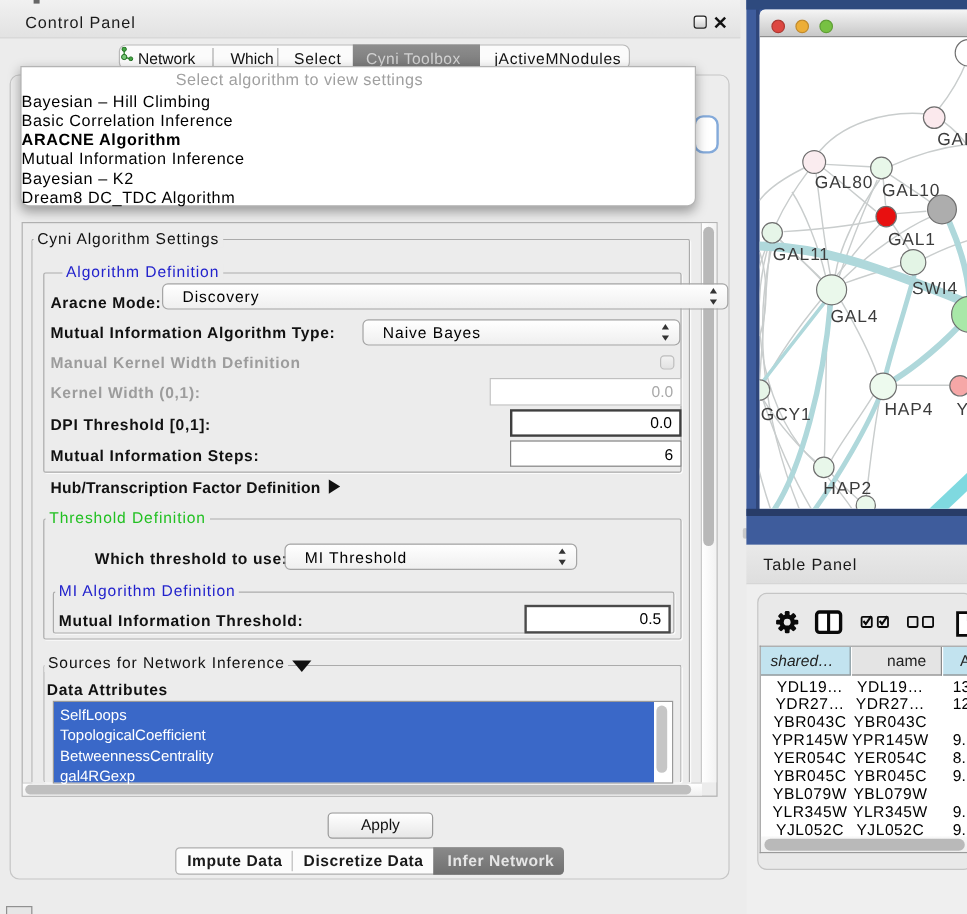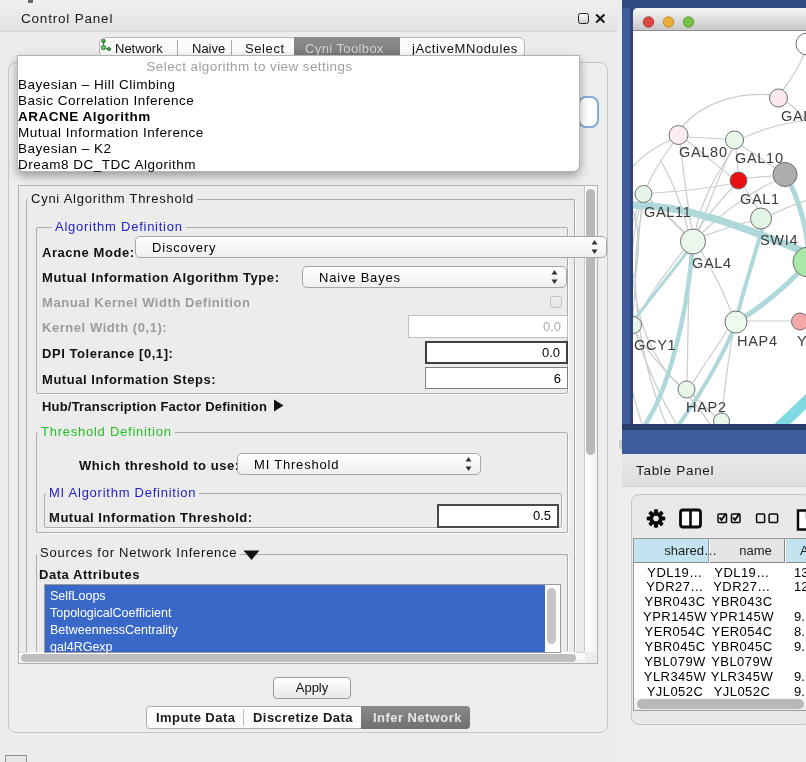--- a/index.html
+++ b/index.html
@@ -30,38 +30,38 @@
 <div class="abs" style="left:294px;top:37px;width:106px;height:21px;background:linear-gradient(#8E8E8E,#787878);"></div>
 <svg class="abs" style="left:100px;top:39px;" width="12" height="12" viewBox="0 0 12 12">
   <line x1="3.5" y1="2.5" x2="3.5" y2="8.5" stroke="#2E8B2E" stroke-width="1.1"></line>
   <line x1="3.5" y1="8.5" x2="8.5" y2="10" stroke="#2E8B2E" stroke-width="1.1"></line>
   <circle cx="3.5" cy="2" r="1.8" fill="#45A845" stroke="#1E6B1E" stroke-width="0.8"></circle>
   <circle cx="3.5" cy="8.5" r="2.2" fill="#7BC87B" stroke="#1E6B1E" stroke-width="0.8"></circle>
   <circle cx="9" cy="10" r="1.6" fill="#45A845" stroke="#1E6B1E" stroke-width="0.8"></circle>
 </svg>
 <div class="abs" style="left:115px;top:41px;font-size:13px;color:#111;">Network</div>
 <div class="abs" style="left:177px;top:40px;width:1px;height:15px;background:#ABABAB;"></div>
-<div class="abs" style="left:192px;top:41px;font-size:13px;color:#111;">Naive</div>
+<div class="abs" style="left:192px;top:41px;font-size:13px;color:#111;">Which</div>
 <div class="abs" style="left:231px;top:40px;width:1px;height:15px;background:#ABABAB;"></div>
 <div class="abs" style="left:245px;top:41px;font-size:13px;color:#111;letter-spacing:0.6px;">Select</div>
 <div class="abs" style="left:305px;top:41px;font-size:13px;color:#D2D2D2;letter-spacing:0.4px;">Cyni Toolbox</div>
 <div class="abs" style="left:412px;top:41px;font-size:13px;color:#111;letter-spacing:0.6px;">jActiveMNodules</div>
 
 <div class="abs" style="left:8px;top:62px;width:600px;height:671px;border:1px solid #C6C6C6;border-radius:8px;background:#EDEDED;"></div>
 
 <div class="abs" style="left:18px;top:185px;width:580px;height:479px;border:1px solid #B2B2B2;background:#ECECEC;"></div>
 
 <div class="abs" style="left:584px;top:186px;width:13px;height:466px;background:linear-gradient(90deg,#FFFFFF,#F2F2F2);border-left:1px solid #C9C9C9;"></div>
 <div class="abs" style="left:586px;top:189px;width:9px;height:266px;background:#B8B8B8;border-radius:5px;"></div>
 
 <div class="abs" style="left:19px;top:652px;width:566px;height:11px;background:linear-gradient(#FFFFFF,#F0F0F0);border-top:1px solid #D5D5D5;"></div>
 <div class="abs" style="left:21px;top:654px;width:555px;height:8px;background:#BFBFBF;border-radius:4px;"></div>
 
 <div class="grp" style="left:26px;top:199px;width:549px;height:453px;border-bottom:none;border-radius:2px 2px 0 0;"></div>
-<div class="grptitle" style="left:28px;top:192px;color:#111;">Cyni Algorithm Threshold</div>
+<div class="grptitle" style="left:28px;top:192px;color:#111;">Cyni Algorithm Settings</div>
 
 <div class="grp" style="left:36px;top:227px;width:532px;height:167px;"></div>
 <div class="grptitle" style="left:52px;top:220px;color:#2222CC;">Algorithm Definition</div>
 
 <div class="lbl" style="left:42px;top:245px;">Aracne Mode:</div>
 <div class="combo" style="left:135px;top:236px;width:472px;height:22px;">
   <span class="ct">Discovery</span>
   <svg class="car" viewBox="0 0 9 16">
       <path d="M4.5 1 L7.5 5.5 L1.5 5.5 Z" fill="#333"></path>
       <path d="M4.5 15 L7.5 10.5 L1.5 10.5 Z" fill="#333"></path>
@@ -72,21 +72,21 @@
   <span class="ct">Naive Bayes</span>
   <svg class="car" viewBox="0 0 9 16">
       <path d="M4.5 1 L7.5 5.5 L1.5 5.5 Z" fill="#333"></path>
       <path d="M4.5 15 L7.5 10.5 L1.5 10.5 Z" fill="#333"></path>
     </svg>
 </div>
 <div class="lbl dis" style="left:42px;top:295px;">Manual Kernel Width Definition</div>
 <div class="abs" style="left:550px;top:296px;width:12px;height:12px;border:1px solid #BDBDBD;border-radius:3.5px;background:linear-gradient(#F2F2F2,#E2E2E2);"></div>
 <div class="lbl dis" style="left:42px;top:320px;">Kernel Width (0,1):</div>
 <div class="fld" style="left:408px;top:315px;width:160px;height:23px;border:1px solid #C0C0C0;color:#A9A9A9;">0.0</div>
-<div class="lbl" style="left:42px;top:346px;">DPI Tolerance [0,1]:</div>
+<div class="lbl" style="left:42px;top:346px;">DPI Threshold [0,1]:</div>
 <div class="fld" style="left:425px;top:341px;width:143px;height:23px;border:2px solid #3F3F3F;color:#000;line-height:19px;">0.0</div>
 <div class="lbl" style="left:42px;top:372px;">Mutual Information Steps:</div>
 <div class="fld" style="left:425px;top:367px;width:143px;height:22px;border:1px solid #808080;color:#000;">6</div>
 
 <div class="abs" style="left:42px;top:399px;font-size:13px;font-weight:bold;color:#111;letter-spacing:0.2px;">Hub/Transcription Factor Definition</div>
 <svg class="abs" style="left:272px;top:399px;" width="13" height="13" viewBox="0 0 13 13">
     <path d="M2 0.5 L11.5 6.5 L2 12.5 Z" fill="#111"></path>
   </svg>
 
 <div class="grp" style="left:36px;top:432px;width:532px;height:101px;"></div>
@@ -110,21 +110,21 @@
 <svg class="abs" style="left:243px;top:549px;" width="17" height="12" viewBox="0 0 17 12">
     <path d="M0.5 1.5 L16.5 1.5 L8.5 11 Z" fill="#111"></path>
   </svg>
 <div class="abs" style="left:39px;top:567px;font-size:13px;font-weight:bold;color:#111;letter-spacing:0.55px;">Data Attributes</div>
 
 <div class="abs" style="left:44px;top:584px;width:517px;height:69px;border:1px solid #999;background:#fff;"></div>
 <div class="abs" style="left:45px;top:585px;width:500px;height:67px;background:#3A68C8;"></div>
 <div class="abs" style="left:50px;top:588px;width:480px;font-size:12.5px;color:#fff;line-height:17px;">SelfLoops<br>TopologicalCoefficient<br>BetweennessCentrality<br>gal4RGexp</div>
 <div class="abs" style="left:547px;top:588px;width:9px;height:56px;background:#C6C6C6;border-radius:4.5px;"></div>
 
-<div class="abs" style="left:273px;top:677px;width:78px;height:22px;border:1px solid #9A9A9A;border-radius:4px;background:linear-gradient(#FFFFFF,#E7E7E7);text-align:center;font-size:13px;line-height:20px;color:#111;">Apply</div>
+<div class="abs" style="left:273px;top:677px;width:88px;height:22px;border:1px solid #9A9A9A;border-radius:4px;background:linear-gradient(#FFFFFF,#E7E7E7);text-align:center;font-size:13px;line-height:20px;color:#111;">Apply</div>
 
 <div class="abs" style="left:146px;top:706px;width:324px;height:23px;background:#FCFCFC;border:1px solid #ADADAD;border-radius:4px;"></div>
 <div class="abs" style="left:361px;top:706px;width:109px;height:23px;background:linear-gradient(#8A8A8A,#707070);border-radius:0 4px 4px 0;"></div>
 <div class="abs" style="left:156px;top:710px;font-size:13px;font-weight:bold;color:#1A1A1A;letter-spacing:0.45px;">Impute Data</div>
 <div class="abs" style="left:243px;top:709px;width:1px;height:17px;background:#BBB;"></div>
 <div class="abs" style="left:253px;top:710px;font-size:13px;font-weight:bold;color:#1A1A1A;letter-spacing:0.45px;text-align:center;">Discretize Data</div>
 <div class="abs" style="left:373px;top:710px;font-size:13px;font-weight:bold;color:#E6E6E6;letter-spacing:0.45px;">Infer Network</div>
 
 <div class="abs" style="left:5px;top:755px;width:22px;height:10px;border:1.5px solid #909090;background:#E6E6E6;"></div>
 
@@ -262,21 +262,21 @@
     <path d="M90 14.5 L92 17 L96.5 10.5" stroke-width="1.8"></path>
     <rect x="113.6" y="11" width="8" height="8.5" rx="1" stroke-width="1.5"></rect>
     <rect x="126.1" y="11" width="8.5" height="8.5" rx="1" stroke-width="1.5"></rect>
   </g>
 
   <path d="M155 7.5 L164 7.5 L170 13.5 L170 26.5 L155 26.5 Z" fill="#fff" stroke="#0A0A0A" stroke-width="2.4"></path>
   <path d="M164 7.5 L164 13.5 L170 13.5" fill="none" stroke="#0A0A0A" stroke-width="2.4"></path>
 </svg>
 
 <div class="abs" style="left:633px;top:538px;width:173px;height:173px;border:1px solid #9A9A9A;border-right:none;background:#fff;overflow:hidden;">
-  <div class="abs" style="left:8px;top:0;width:75px;height:36px;text-align:right;font-size:13px;line-height:24px;color:#222;z-index:2;">shared…</div>
+  <div class="abs" style="left:8px;top:0;width:75px;height:36px;text-align:left;font-size:13px;line-height:24px;color:#222;z-index:2;font-style:italic;">shared…</div>
   <div class="abs" style="left:0;top:0;width:75px;height:24px;background:#C2E3EF;border-right:1px solid #8A979C;border-bottom:1px solid #8A8A8A;"></div>
   <div class="abs" style="left:84px;top:0;width:75px;height:24px;text-align:center;font-size:13px;line-height:24px;color:#222;z-index:2;">name</div>
   <div class="abs" style="left:76px;top:0;width:75px;height:24px;background:#E4E4E4;border-right:1px solid #8A8A8A;border-bottom:1px solid #8A8A8A;"></div>
   <div class="abs" style="left:152px;top:0;width:21px;height:24px;background:#C2E3EF;border-bottom:1px solid #8A8A8A;font-size:13px;line-height:24px;color:#222;padding-left:14px;">A</div>
   <div class="abs" style="left:3px;top:26.5px;width:76px;text-align:center;font-size:13px;line-height:14.95px;color:#000;letter-spacing:0.45px;">YDL19…<br>YDR27…<br>YBR043C<br>YPR145W<br>YER054C<br>YBR045C<br>YBL079W<br>YLR345W<br>YJL052C</div>
   <div class="abs" style="left:70px;top:26.5px;width:76px;text-align:center;font-size:13px;line-height:14.95px;color:#000;letter-spacing:0.45px;">YDL19…<br>YDR27…<br>YBR043C<br>YPR145W<br>YER054C<br>YBR045C<br>YBL079W<br>YLR345W<br>YJL052C</div>
   <div class="abs" style="left:160px;top:26.5px;width:30px;font-size:13px;line-height:14.95px;color:#000;">13.<br>12.<br>&nbsp;<br>9.<br>8.<br>9.<br>&nbsp;<br>9.<br>9.</div>
   <div class="abs" style="left:0;top:158px;width:173px;height:15px;background:linear-gradient(#F8F8F8,#EDEDED);"></div>
   <div class="abs" style="left:3px;top:160px;width:167px;height:10px;background:#B9B9B9;border-radius:5px;"></div>
 </div>

